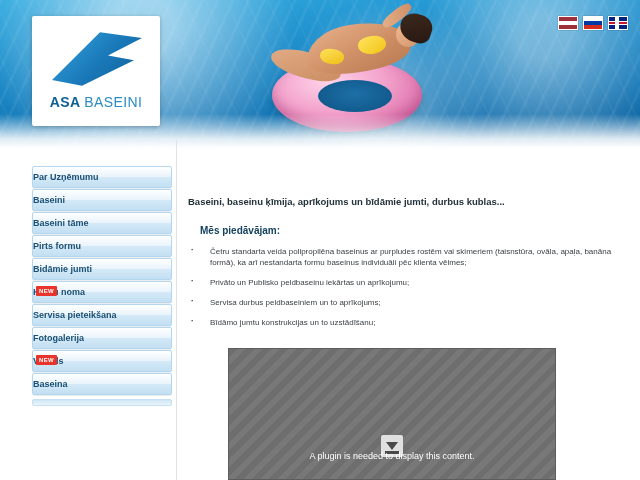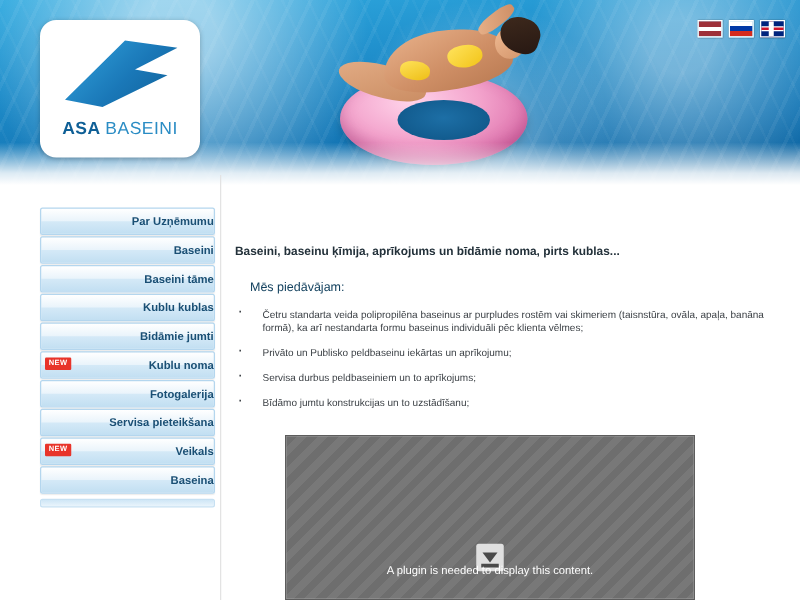--- a/index.html
+++ b/index.html
@@ -152,21 +152,21 @@
 
   
   .logo-panel {
     position: absolute;
     left: 32px;
     top: 16px;
     width: 128px;
     height: 110px;
     background: #ffffff;
     box-shadow: 0 1px 4px rgba(0,0,0,0.25);
-    border-radius: 13px;
+    border-radius: 2px;
   }
   .logo-mark {
     position: absolute;
     left: 14px;
     top: 10px;
     width: 100px;
     height: 66px;
     overflow: hidden;
   }
   .logo-swoosh {
@@ -246,21 +246,21 @@
     position: absolute;
     left: 32px;
     top: 166px;
     width: 140px;
   }
   .nav-item {
     position: relative;
     height: 20px;
     line-height: 20px;
     margin-bottom: 1px;
-    text-align: right;
+    text-align: left;
     font-size: 9px;
     color: #1a4f74;
     background: linear-gradient(to bottom, #ffffff 0%, #eaf4fb 48%, #d4e9f7 52%, #c2dff2 100%);
     border: 1px solid #b4d6ee;
     border-radius: 2px;
     cursor: pointer;
     box-shadow: 0 1px 1px rgba(0,0,0,0.08);
   }
   .nav-item span.label { font-weight: bold; }
   .badge-new {
@@ -303,21 +303,21 @@
   }
   .content h1 {
     margin: 0 0 18px 0;
     font-size: 9.5px;
     font-weight: bold;
     color: #23313a;
   }
   .content h2 {
     margin: 0 0 10px 0;
     font-size: 10px;
-    font-weight: normal;
+    font-weight: bold;
     color: #14425f;
     padding-left: 12px;
   }
   ul.bullets {
     list-style: none;
     margin: 0;
     padding: 0;
   }
   ul.bullets li {
     position: relative;
@@ -436,47 +436,47 @@
     <div class="nav-item">
       <span class="label">Par Uzņēmumu</span>
     </div>
     <div class="nav-item">
       <span class="label">Baseini</span>
     </div>
     <div class="nav-item">
       <span class="label">Baseini tāme</span>
     </div>
     <div class="nav-item">
-      <span class="label">Kublu kublas</span>
+      <span class="label">Pirts formu</span>
     </div>
     <div class="nav-item">
       <span class="label">Bidāmie jumti</span>
     </div>
     <div class="nav-item">
       <span class="badge-new">NEW</span>
       <span class="label">Kublu noma</span>
     </div>
     <div class="nav-item">
+      <span class="label">Servisa pieteikšana</span>
+    </div>
+    <div class="nav-item">
       <span class="label">Fotogalerija</span>
-    </div>
-    <div class="nav-item">
-      <span class="label">Servisa pieteikšana</span>
     </div>
     <div class="nav-item">
       <span class="badge-new">NEW</span>
       <span class="label">Veikals</span>
     </div>
     <div class="nav-item">
       <span class="label">Baseina</span>
     </div>
     <div class="sidebar-bottom"></div>
   </div>
 
   <div class="content">
-    <h1>Baseini, baseinu ķīmija, aprīkojums un bīdāmie noma, pirts kublas...</h1>
+    <h1>Baseini, baseinu ķīmija, aprīkojums un bīdāmie jumti, durbus kublas...</h1>
     <h2>Mēs piedāvājam:</h2>
     <ul class="bullets">
       <li>Četru standarta veida polipropilēna baseinus ar purpludes rostēm vai skimeriem (taisnstūra, ovāla, apaļa, banāna formā), ka arī nestandarta formu baseinus individuāli pēc klienta vēlmes;</li>
       <li>Privāto un Publisko peldbaseinu iekārtas un aprīkojumu;</li>
       <li>Servisa durbus peldbaseiniem un to aprīkojums;</li>
       <li>Bīdāmo jumtu konstrukcijas un to uzstādīšanu;</li>
     </ul>
   </div>
 
   <div class="plugin-box">

